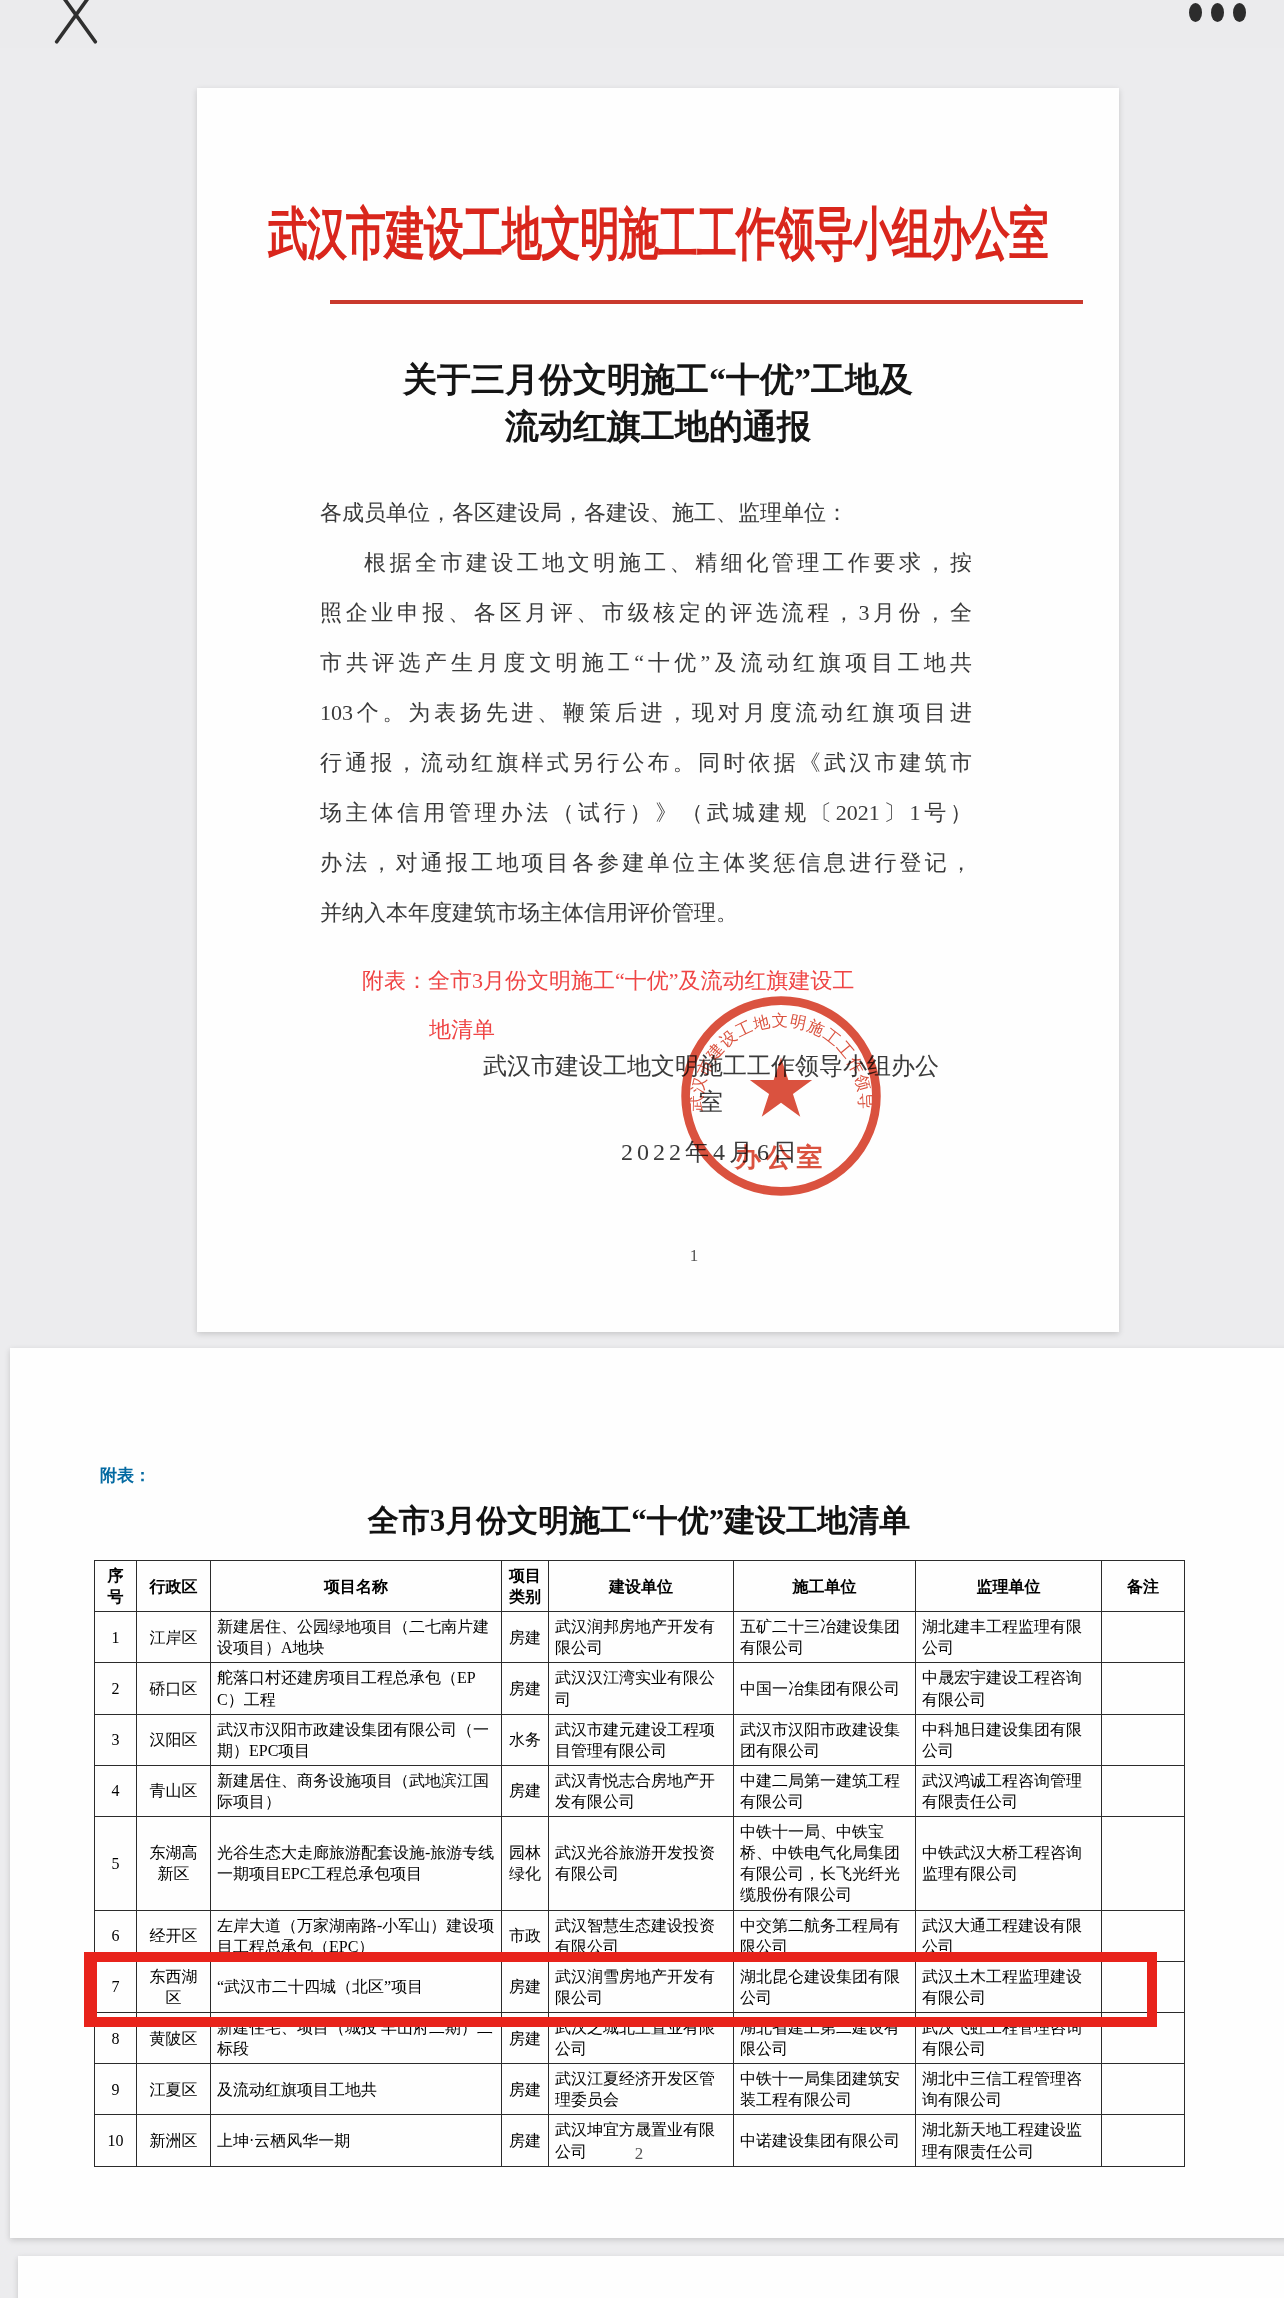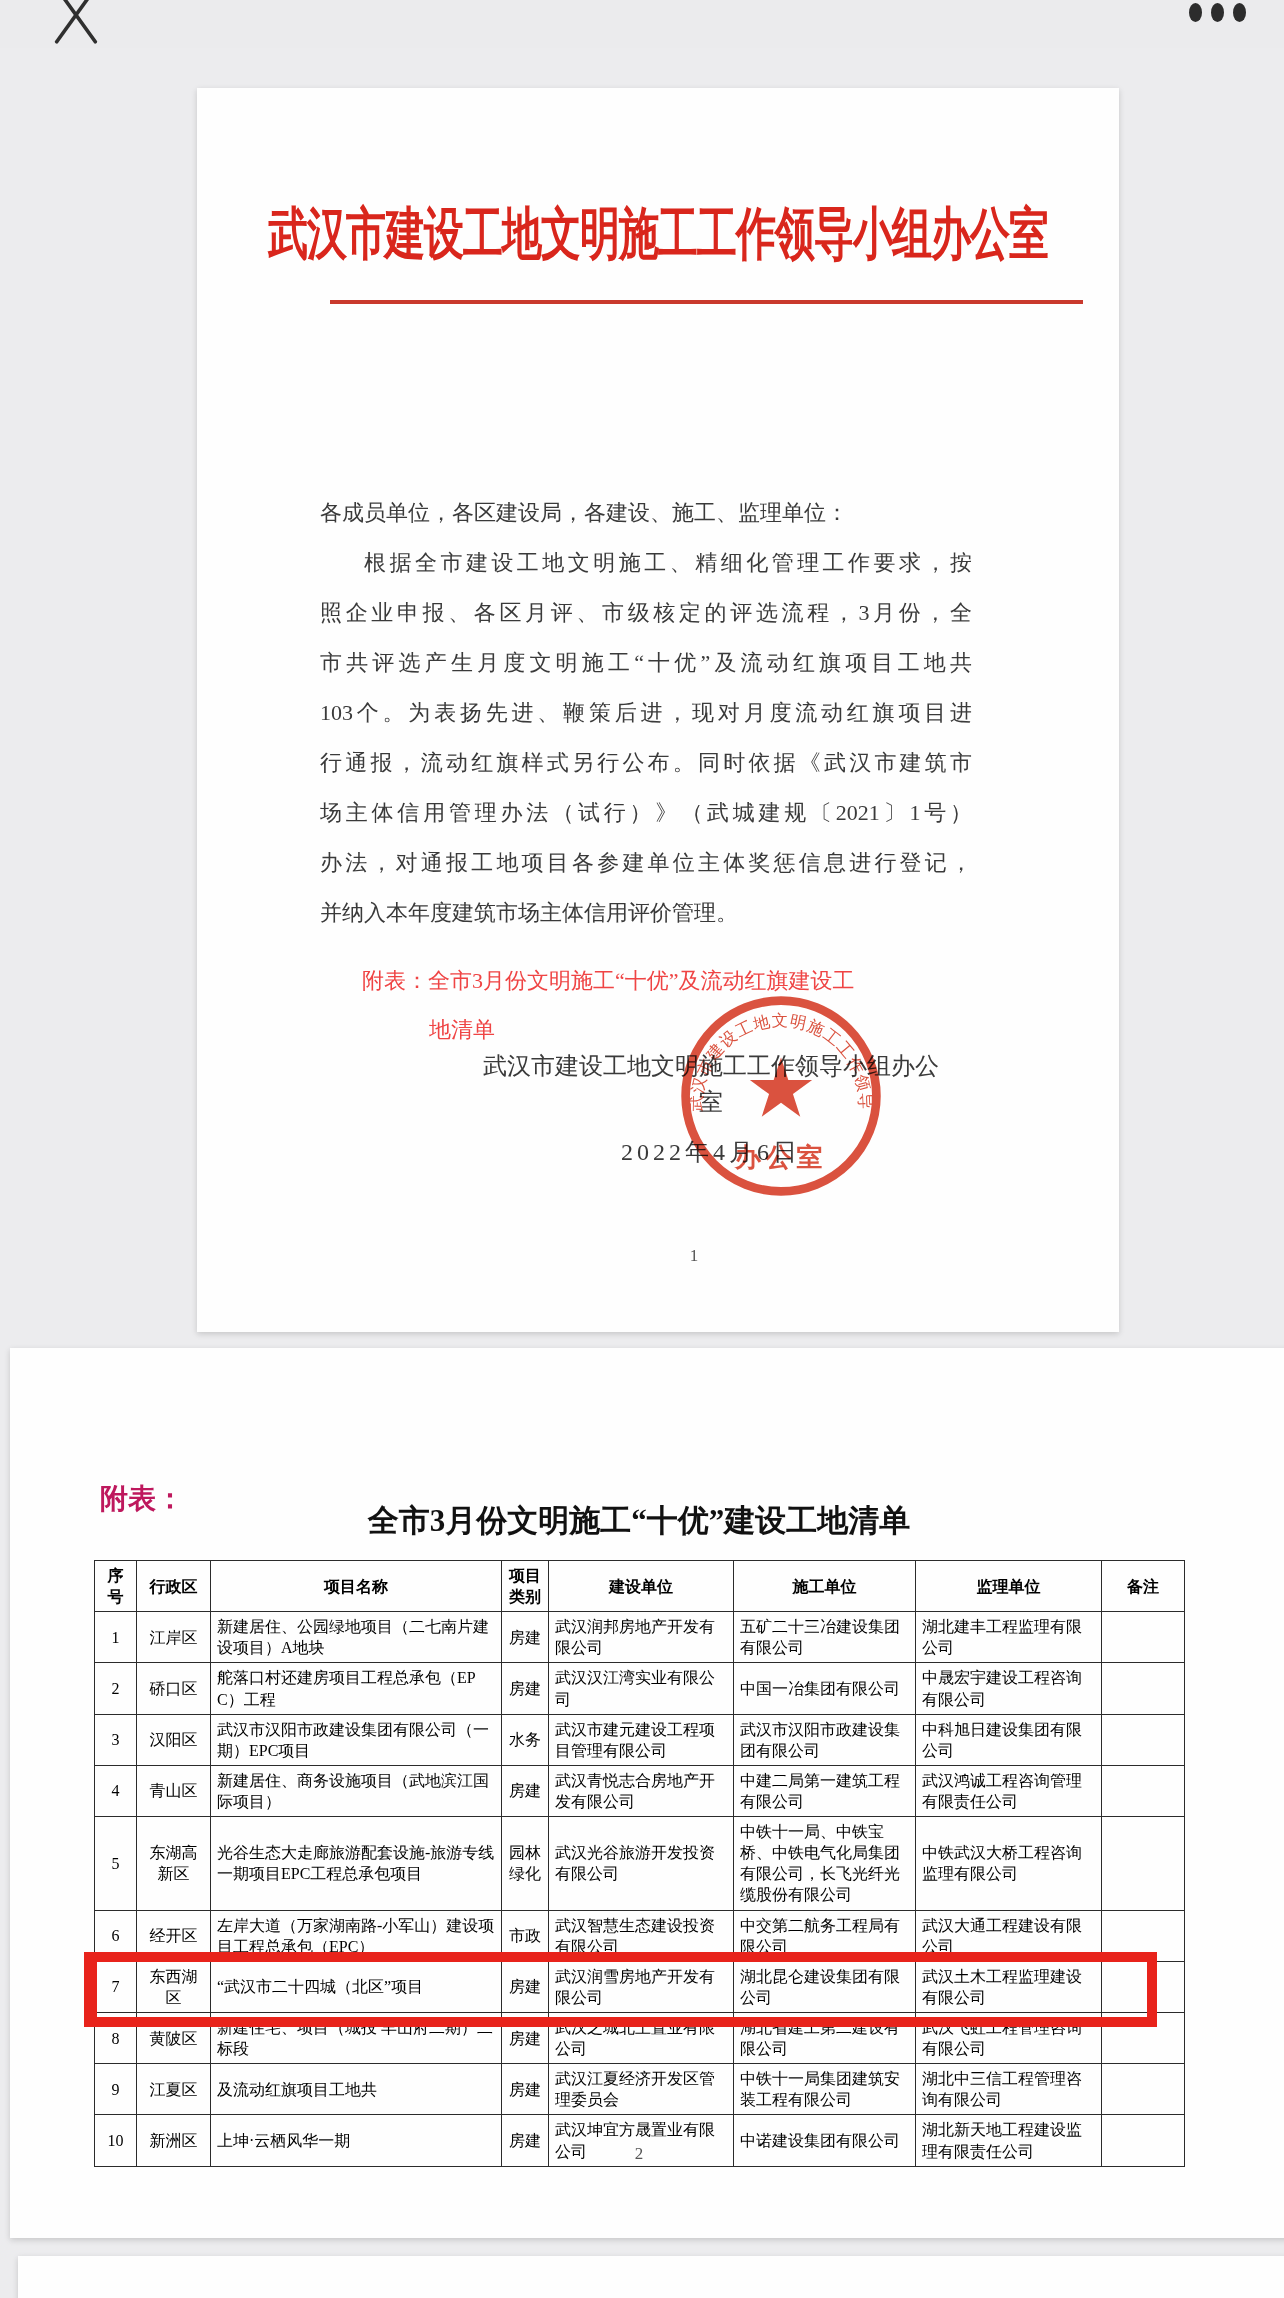--- a/index.html
+++ b/index.html
@@ -28,21 +28,21 @@
   #attach-note{position:absolute;left:165px;top:868px;width:640px;font-size:22px;line-height:49px;color:#ef4444;}
   #attach-note .l2{margin-left:67px;}
   #signature{position:absolute;left:278px;top:960px;width:472px;text-align:center;
       font-size:24px;line-height:36px;color:#3a3a3a;z-index:1;}
   #signature .date{margin-top:14px;letter-spacing:4px;}
   #seal{position:absolute;left:478px;top:902px;width:212px;height:212px;z-index:2;
       mix-blend-mode:multiply;opacity:.92;}
   .page-num{position:absolute;width:100%;text-align:center;font-size:17px;color:#555;}
   #page1 .page-num{top:1158px;}
   
-  #attach-label{position:absolute;left:90px;top:132px;font-size:28px;font-weight:bold;color:#be185d;}
+  #attach-label{position:absolute;left:90px;top:116px;font-size:17px;font-weight:bold;color:#0369a1;}
   #table-title{position:absolute;left:84px;top:152px;width:1090px;text-align:center;
       font-size:31px;font-weight:bold;color:#111;}
   #table-wrap{position:absolute;left:84px;top:212px;width:1090px;}
   table{border-collapse:collapse;width:100%;table-layout:fixed;font-size:16px;color:#000000;}
   th,td{border:1px solid #2b2b2b;padding:4px 6px;line-height:1.32;vertical-align:middle;
       word-break:break-all;}
   th{font-weight:bold;}
   col.c-no{width:42px;} col.c-dist{width:74px;} col.c-proj{width:291px;} col.c-type{width:47px;}
   col.c-build{width:185px;} col.c-cons{width:182px;} col.c-sup{width:186px;} col.c-rem{width:83px;}
   td.center,th{text-align:center;}
@@ -68,20 +68,24 @@
     <div id="more-btn">
       <i></i>
         <i></i>
         <i></i>
     </div>
   </div>
 
   <div class="page" id="page1">
     <div class="org-header">武汉市建设工地文明施工工作领导小组办公室</div>
     <div class="red-rule"></div>
+    <div class="doc-title">
+      <div>关于三月份文明施工“十优”工地及</div>
+      <div>流动红旗工地的通报</div>
+    </div>
     <div id="doc-body">
         <div>各成员单位，各区建设局，各建设、施工、监理单位：</div>
         <div class="jline indent">根据全市建设工地文明施工、精细化管理工作要求，按</div>
         <div class="jline">照企业申报、各区月评、市级核定的评选流程，3月份，全</div>
         <div class="jline">市共评选产生月度文明施工“十优”及流动红旗项目工地共</div>
         <div class="jline">103个。为表扬先进、鞭策后进，现对月度流动红旗项目进</div>
         <div class="jline">行通报，流动红旗样式另行公布。同时依据《武汉市建筑市</div>
         <div class="jline">场主体信用管理办法（试行）》（武城建规〔2021〕1号）</div>
         <div class="jline">办法，对通报工地项目各参建单位主体奖惩信息进行登记，</div>
         <div>并纳入本年度建筑市场主体信用评价管理。</div>

